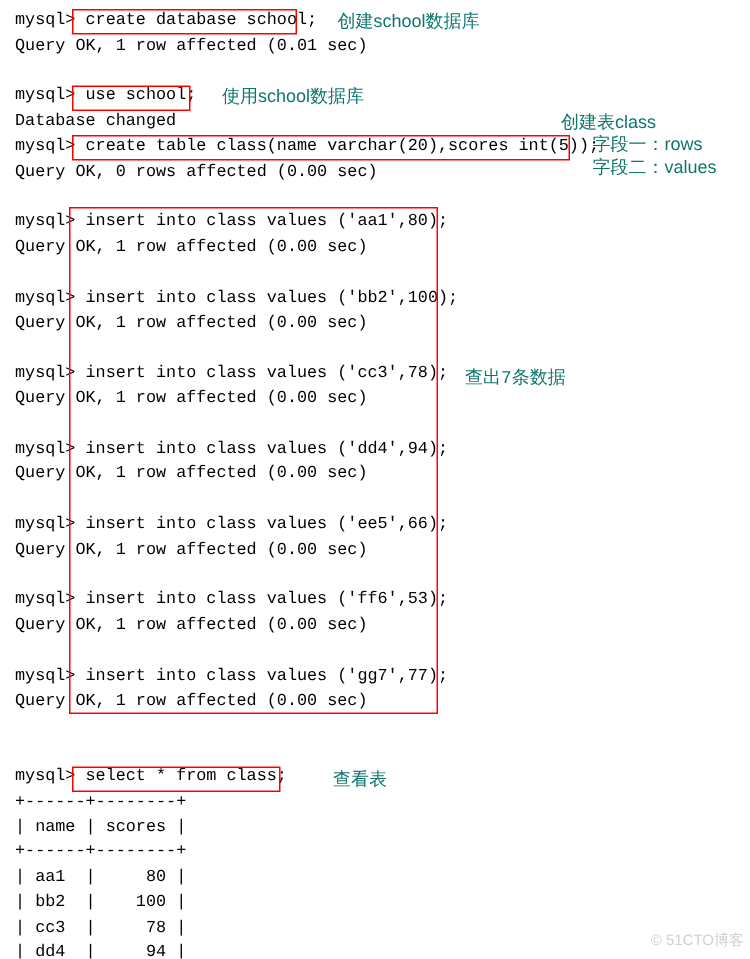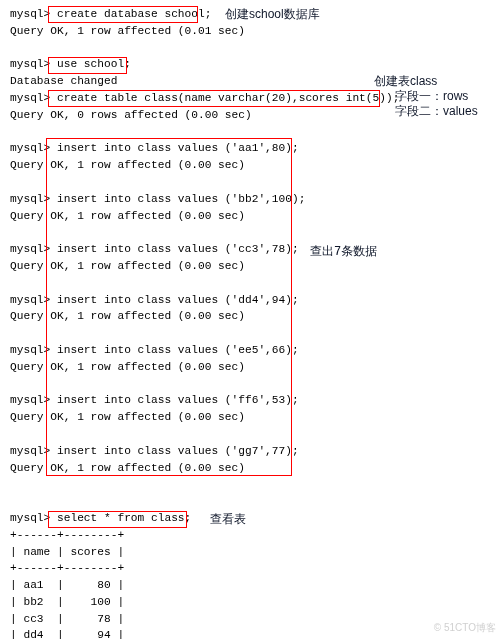--- a/index.html
+++ b/index.html
@@ -18,21 +18,21 @@
     height: 639px;
   }
   pre.term {
     margin: 0;
     padding: 6px 0 0 10px;
     font: inherit;
     white-space: pre;
   }
   .ann {
     position: absolute;
-    color: #0f172a;
+    color: #0f766e;
     font-family: "Microsoft YaHei", "SimSun", sans-serif;
     font-size: 12px;
     line-height: 1.25;
     white-space: nowrap;
   }
   .rbox {
     position: absolute;
     border: 1px solid #ff0000;
     pointer-events: none;
   }
@@ -95,21 +95,22 @@
 
 </pre>
 
 <div class="rbox" style="left:48px; top:6px;  width:148px; height:15px;"></div>
 <div class="rbox" style="left:48px; top:57px; width:77px;  height:15px;"></div>
 <div class="rbox" style="left:48px; top:90px; width:330px; height:15px;"></div>
 <div class="rbox" style="left:46px; top:138px; width:244px; height:336px;"></div>
 <div class="rbox" style="left:48px; top:511px;width:137px; height:15px;"></div>
 
 <div class="ann" style="left:225px; top:7px;">创建school数据库</div>
+<div class="ann" style="left:148px; top:57px;">使用school数据库</div>
 <div class="ann" style="left:374px; top:74px;">创建表class</div>
 <div class="ann" style="left:395px; top:89px;">字段一：rows</div>
 <div class="ann" style="left:395px; top:104px;">字段二：values</div>
 <div class="ann" style="left:310px; top:245px;font-family:Liberation Mono, monospace;">查出7条数据</div>
-<div class="ann" style="left:210px; top:512px;">查看表</div>
+<div class="ann" style="left:222px; top:512px;">查看表</div>
 
 <span class="watermark">© 51CTO博客</span>
 
 </div>
 
 </body></html>

